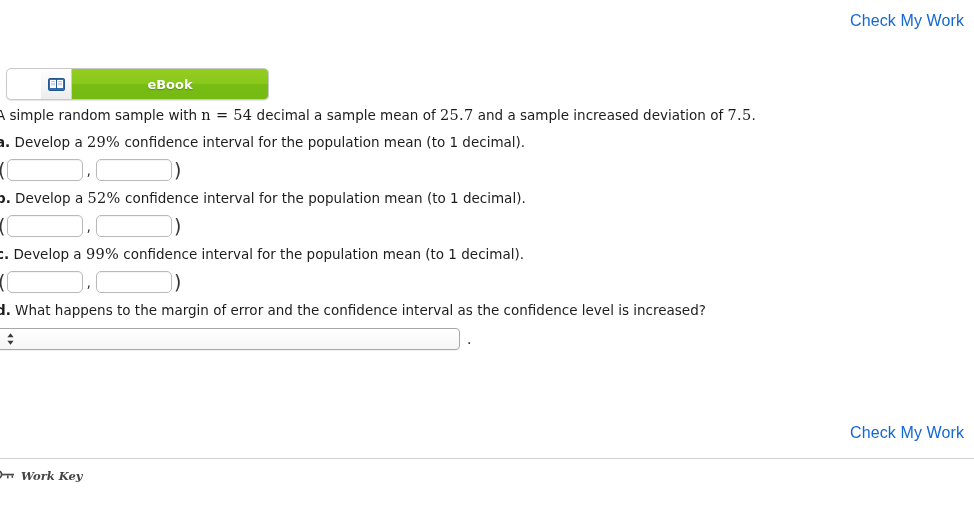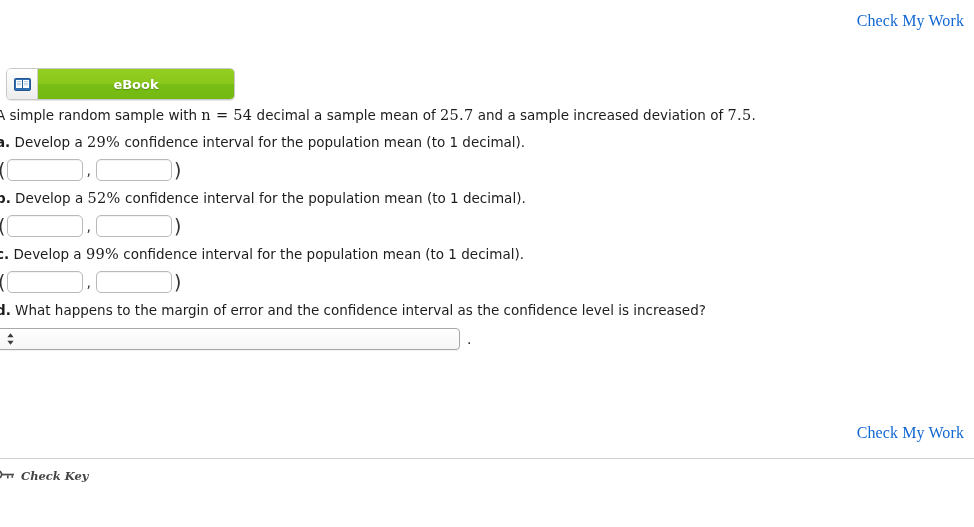--- a/index.html
+++ b/index.html
@@ -14,21 +14,21 @@
     overflow: hidden;
     font-family: "DejaVu Sans", "Liberation Sans", sans-serif;
     font-size: 13px;
     color: #222222;
     -webkit-font-smoothing: antialiased;
   }
 
   
   .check-link {
     position: absolute;
-    font-family: Liberation Serif, serif;
+    font-family: Liberation Sans, sans-serif;
     font-size: 16px;
     color: #1268d3;
     text-decoration: none;
     white-space: nowrap;
     cursor: pointer;
     letter-spacing: 0.1px;
   }
   .check-top  { right: 10px; top: 12px; }
   .check-bot  { right: 10px; top: 424px; }
 
@@ -39,20 +39,21 @@
     top: 68px;
     height: 30px;
     display: flex;
     align-items: stretch;
     border: 1px solid #c9c9c9;
     border-radius: 5px;
     overflow: hidden;
     background: #ffffff;
     box-shadow: 0 1px 1px rgba(0,0,0,0.10);
     cursor: pointer;
+    padding-left: 34px;
   }
   .ebook-iconcell {
     width: 30px;
     display: flex;
     align-items: center;
     justify-content: center;
     background: linear-gradient(to bottom, #ffffff 0%, #ededed 100%);
     border-right: 1px solid #cfcfcf;
   }
   .ebook-label {
@@ -264,14 +265,14 @@
 
 <div class="iconkey">
   <span>
     <svg width="22" height="11" viewBox="0 0 22 11" aria-hidden="true">
       <circle cx="4" cy="5.5" r="3.6" fill="none" stroke="#4a4a4a" stroke-width="1.7"></circle>
       <rect x="7" y="4.7" width="13" height="1.7" fill="#4a4a4a"></rect>
       <rect x="13" y="6.4" width="1.6" height="3" fill="#4a4a4a"></rect>
       <rect x="17.5" y="6.4" width="1.6" height="2.4" fill="#4a4a4a"></rect>
     </svg>
   </span>
-  <span class="iconkey-label">Check Key</span>
+  <span class="iconkey-label">Work Key</span>
 </div>
 
 </body></html>

